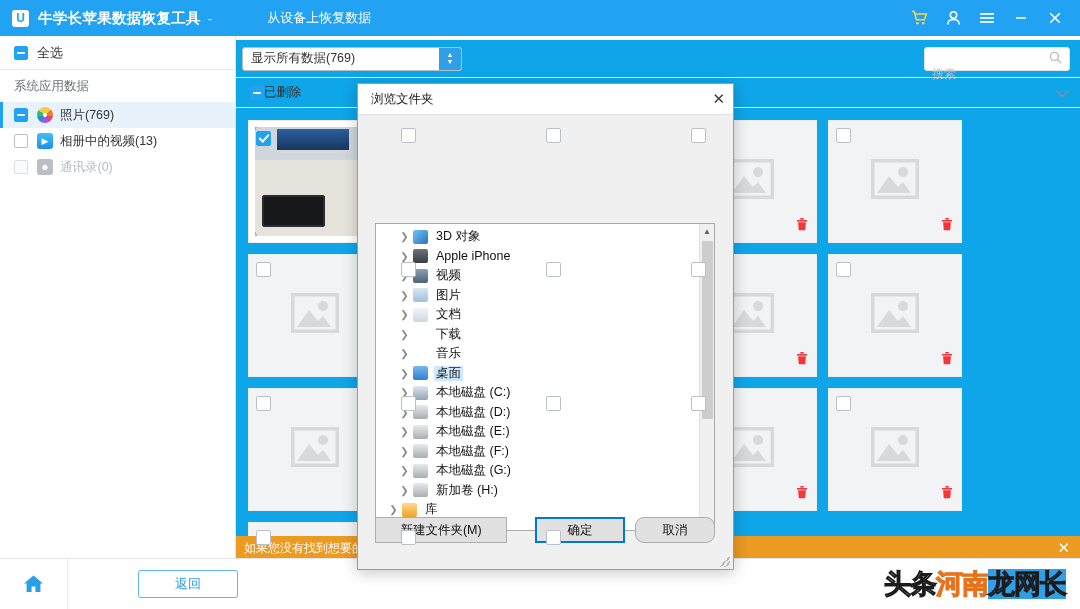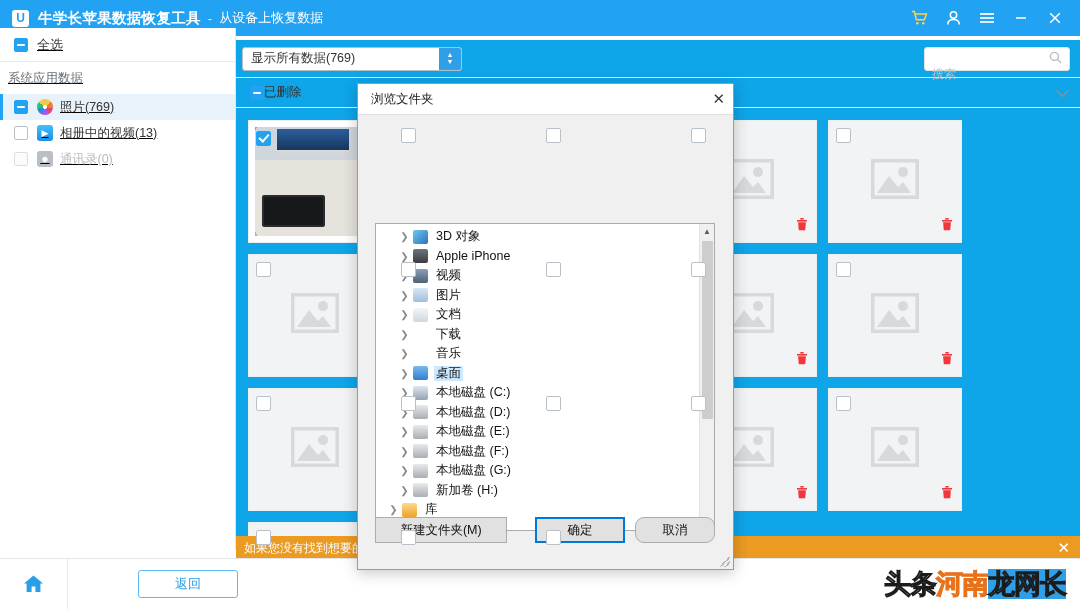--- a/index.html
+++ b/index.html
@@ -33,50 +33,49 @@
   .logo-glyph {
     font-size: 12px; font-weight: bold; color: #22a2f2;
     line-height: 1;
   }
   .app-title {
     margin-left: 9px; color: #ffffff;
     font-size: 14.5px; font-weight: bold;
     letter-spacing: .3px;
   }
   .title-sep { margin: 0 7px; color: #ddeffc; font-size: 13px; }
-  .app-subtitle { color: #ffffff; font-size: 13px; }
+  .app-subtitle { color: #ffffff; font-size: 13px; margin-left: 48px; }
   .tb-icons {
     margin-left: auto; display: flex; align-items: center;
     height: 36px;
   }
   .tb-ico {
     width: 34px; height: 36px;
     display: flex; align-items: center; justify-content: center;
     color: #ffffff;
   }
   .tb-ico.cart { color: #ffd24a; }
   .tb-ico:last-child { margin-right: 8px; }
 
   
   .sidebar {
-    position: absolute; left: 0; top: 28px;
+    position: absolute; left: 0; top: 36px;
     width: 236px; height: 522px;
     background: #ffffff;
     border-right: 1px solid #e3e6e9;
-    text-decoration: underline;
   }
   .selectall-row {
     height: 34px; display: flex; align-items: center;
     padding-left: 14px;
     border-bottom: 1px solid #e9ecef;
   }
   .selectall-row .lbl { margin-left: 9px; font-size: 13px; color: #333; }
   .sec-title {
     height: 32px; display: flex; align-items: center;
-    padding-left: 8px; font-size: 12.5px; color: #6a7076;
+    padding-left: 14px; font-size: 12.5px; color: #6a7076;
   }
   .side-item {
     height: 26px; display: flex; align-items: center;
     padding-left: 14px; font-size: 12.5px; color: #333;
     position: relative;
   }
   .side-item.active { background: #e8f2fb; }
   .side-item.active::before {
     content: ""; position: absolute; left: 0; top: 0;
     width: 3px; height: 26px; background: #22a2f2;

